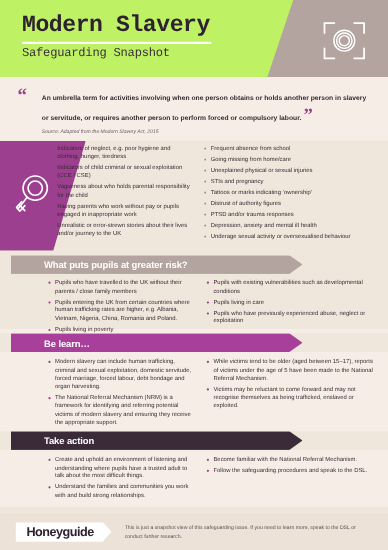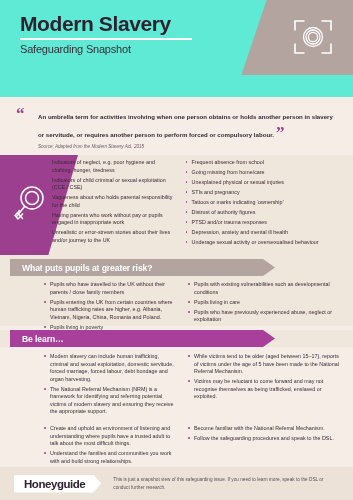--- a/index.html
+++ b/index.html
@@ -7,21 +7,21 @@
   body {
     font-family: "Liberation Sans", sans-serif;
     background:#efe6dc;
     color:#3a2a33;
     overflow:hidden;
   }
   .page { position:relative; width:353px; height:500px; background:#efe6dc; }
 
   
   .header {
-    position:relative; height:97px; background:#5eead4; overflow:hidden;
+    position:relative; height:70px; background:#bef264; overflow:hidden;font-family:Liberation Mono, monospace;
   }
   .header-shape {
     position:absolute; top:0; right:0; width:120px; height:75px;
     background:#b3a49f;
     clip-path: polygon(28% 0, 100% 0, 100% 100%, 7% 100%);
   }
   .header-text { position:absolute; left:20px; top:13px; }
   .title {
     font-size:21px; font-weight:bold; letter-spacing:-0.4px;
     color:#2f2230; line-height:1.05;
@@ -79,21 +79,21 @@
     font-size:5.35px; line-height:1.42; color:#3a2a33; letter-spacing:0.01px;
   }
   ul.blist li::before {
     content:""; position:absolute; left:0px; top:2.2px;
     width:1.9px; height:1.9px; background:#9c3f8f; border-radius:50%;
   }
 
   
   .bar {
     position:relative; height:17px; display:flex; align-items:center;
-    padding-left:12px; margin:0 0 0 10px; width:265px;
+    padding-left:30px; margin:0 0 0 10px; width:265px;
     clip-path: polygon(0 0, calc(100% - 12px) 0, 100% 50%, calc(100% - 12px) 100%, 0 100%);
   }
   .bar span {
     font-size:8.6px; font-weight:bold; color:#ffffff; letter-spacing:-0.1px;
   }
   .bar-risk   { background:#b3a49f; }
   .bar-aware  { background:#a8409b; }
   .bar-action { background:#3b2b39; }
 
   .section-body { display:flex; padding:6px 10px 4px 10px; }
@@ -231,20 +231,23 @@
       </div>
       <div class="sb-right">
         <ul class="blist">
           <li>While victims tend to be older (aged between 15–17), reports of victims under the age of 5 have been made to the National Referral Mechanism.</li>
           <li>Victims may be reluctant to come forward and may not recognise themselves as being trafficked, enslaved or exploited.</li>
         </ul>
       </div>
     </div>
   </div>
 
+  <div class="bar bar-action">
+    <span>Take action</span>
+  </div>
   <div class="action-wrap">
     <div class="section-body pad-action">
       <div class="sb-left">
         <ul class="blist">
           <li>Create and uphold an environment of listening and understanding where pupils have a trusted adult to talk about the most difficult things.</li>
           <li>Understand the families and communities you work with and build strong relationships.</li>
         </ul>
       </div>
       <div class="sb-right">
         <ul class="blist">

